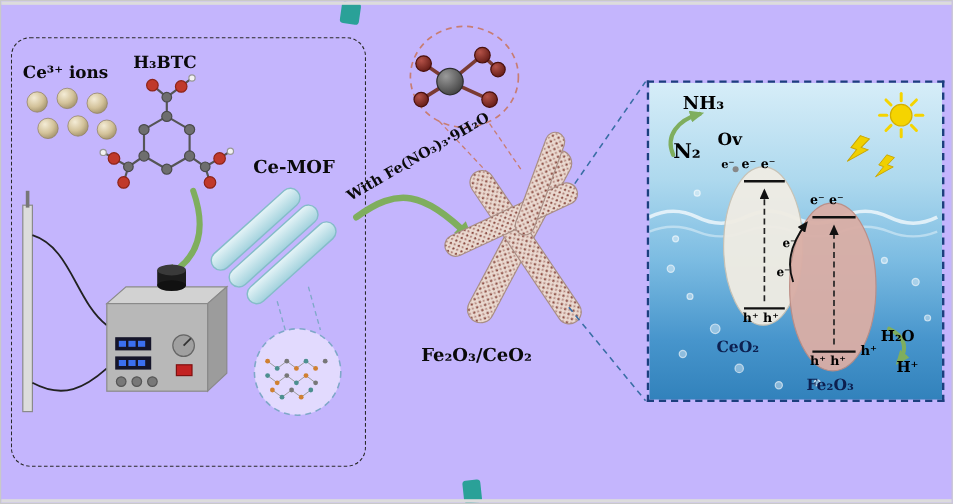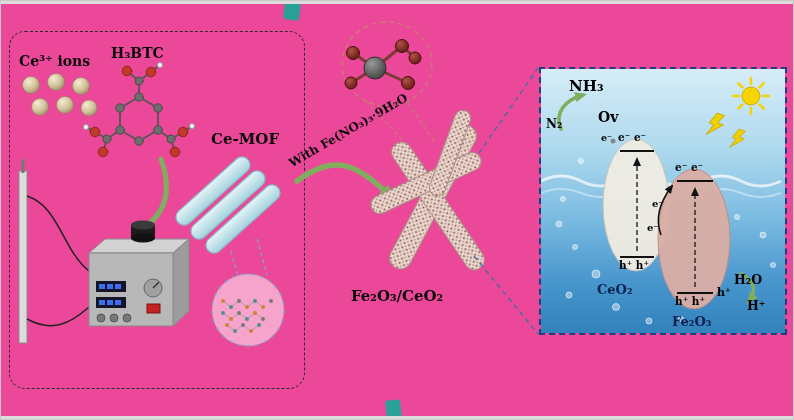--- a/index.html
+++ b/index.html
@@ -1,38 +1,38 @@
 <!DOCTYPE html>
 <html><head>
 <meta charset="utf-8">
 <style>
   *{margin:0;padding:0;box-sizing:border-box}
   html,body{background:#e9e9e9}
   body{font-family:"DejaVu Serif","Liberation Serif",serif;}
-  .canvas{position:relative;width:794px;height:420px;background:#ec4899;overflow:hidden;border:1px solid #c9c9c9;margin:0 auto;}
+  .canvas{position:relative;width:794px;height:420px;background:#c4b5fd;overflow:hidden;border:1px solid #c9c9c9;margin:0 auto;}
   .edge{position:absolute;left:0;width:794px;background:#dcdcdc;z-index:8}
   .edge.top{top:0;height:3px}
   .edge.bottom{bottom:0;height:3px}
   .teal{position:absolute;background:#2aa198;border-radius:3px;z-index:7}
   .teal.t1{left:283px;top:1px;width:16px;height:18px;transform:rotate(8deg)}
   .teal.t2{left:385px;top:399px;width:15px;height:19px;transform:rotate(-6deg)}
   .left-box{position:absolute;left:8px;top:30px;width:296px;height:358px;border:1.6px dashed #2a2a2a;border-radius:16px;z-index:1}
   .main-svg{position:absolute;left:0;top:0;z-index:2}
   .lbl{position:absolute;font-weight:700;color:#0a0a0a;white-space:nowrap;z-index:6}
   .lbl.ce-ions{left:18px;top:52px;font-size:14px}
   .lbl.h3btc{left:110px;top:44px;font-size:14px}
   .lbl.cemof{left:210px;top:129px;font-size:15px}
   .lbl.dbd{left:44px;top:356px;font-size:14.5px}
   .lbl.reagent{left:289px;top:156px;font-size:12px;transform:rotate(-30deg);transform-origin:left center}
   .lbl.product{left:350px;top:286px;font-size:15px}
   .right-panel{position:absolute;left:538px;top:66px;width:248px;height:268px;border:2px dashed #1c3f7e;z-index:3;overflow:hidden}
   .right-panel svg{position:absolute;left:0;top:0}
   .rlbl{position:absolute;font-weight:700;color:#000;white-space:nowrap;z-index:6}
   .rlbl.nh3{left:28px;top:8px;font-size:15px}
-  .rlbl.n2{left:5px;top:48px;font-size:12px}
+  .rlbl.n2{left:20px;top:48px;font-size:17px}
   .rlbl.ov{left:57px;top:40px;font-size:14px}
   .rlbl.ove{left:60px;top:63px;font-size:9.5px}
   .rlbl.ccb{left:77px;top:62px;font-size:10.5px}
   .rlbl.cvb{left:78px;top:190px;font-size:10.5px}
   .rlbl.fcb{left:134px;top:92px;font-size:10.5px}
   .rlbl.fvb{left:134px;top:226px;font-size:10.5px}
   .rlbl.te1{left:111px;top:129px;font-size:10px}
   .rlbl.te2{left:106px;top:153px;font-size:10px}
   .rlbl.ceo2{left:56px;top:213px;font-size:13px;color:#0d2050}
   .rlbl.fe2o3{left:131px;top:245px;font-size:13px;color:#0d2050}

